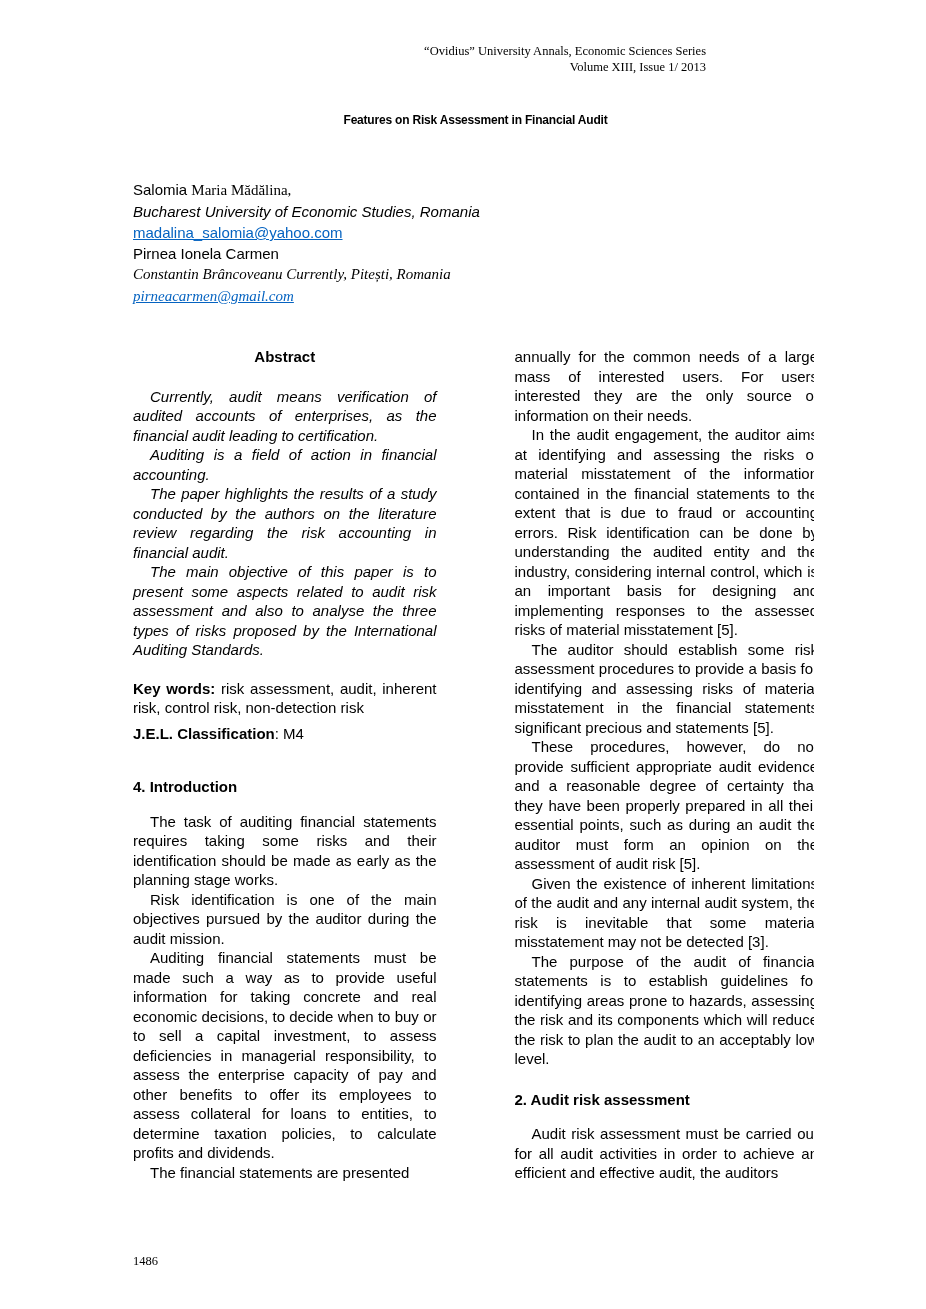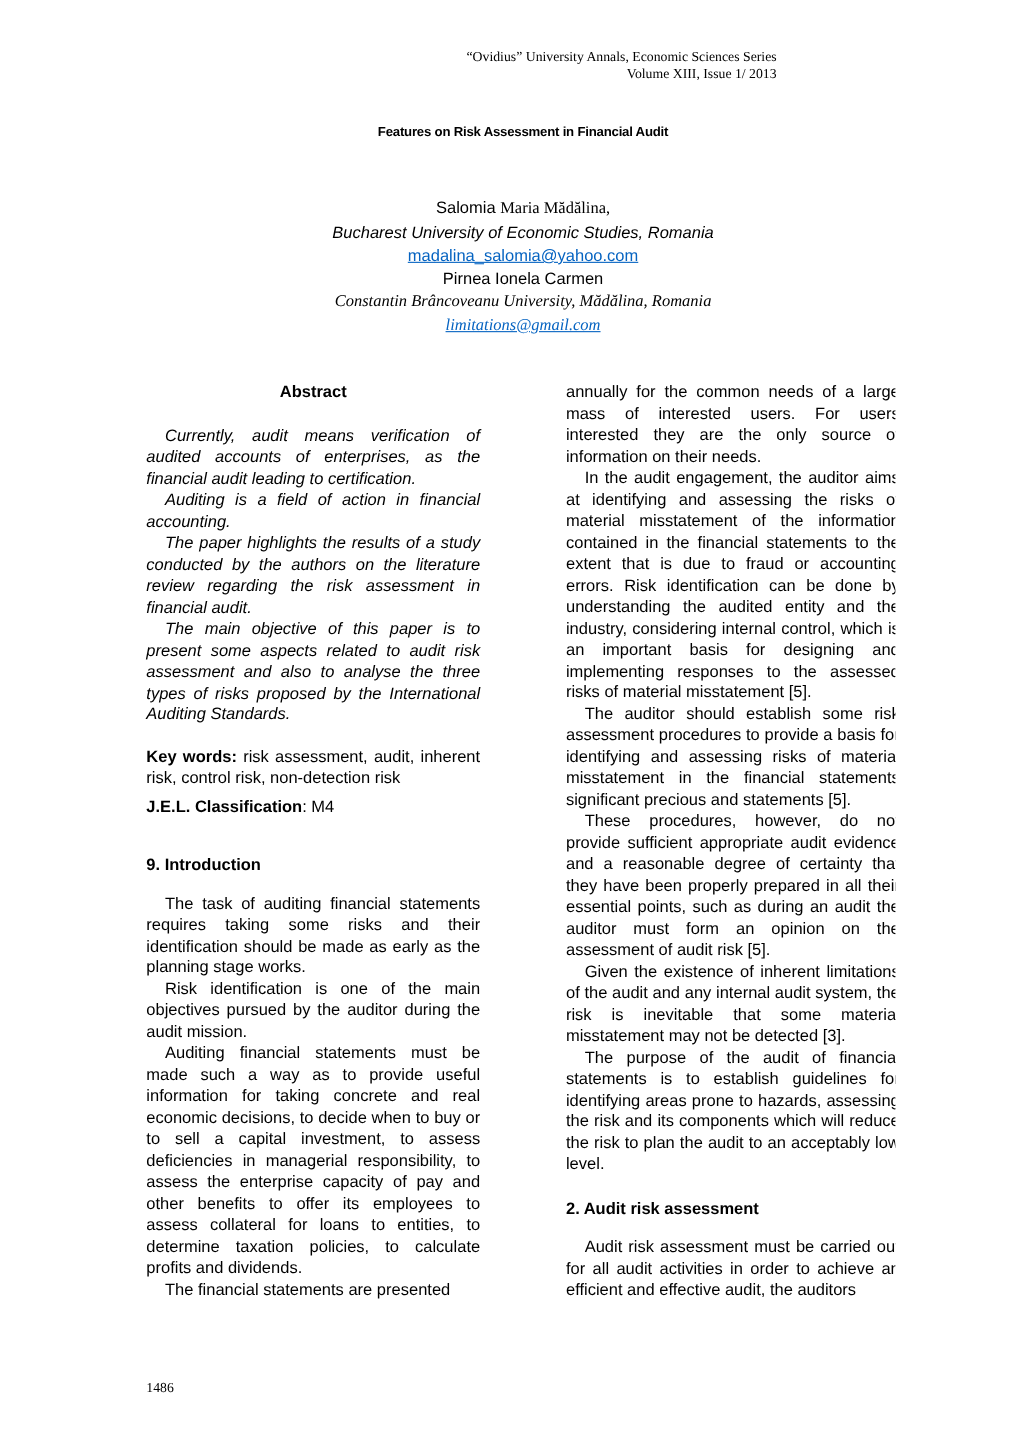--- a/index.html
+++ b/index.html
@@ -25,21 +25,20 @@
   }
   .paper-title {
     margin: 0;
     font-size: 12px; font-weight: bold;
     letter-spacing: -0.2px;
     font-family: "Liberation Sans", sans-serif;
   }
 
   .authors-block {
     position: absolute; top: 179px; left: 133px; width: 685px;
-    text-align: center;
     font-size: 15px; line-height: 21px;
   }
   .serif { font-family: "Liberation Serif", serif; }
   .affil-sans { font-style: italic; font-family: "Liberation Sans", sans-serif; }
   .affil-serif { font-style: italic; font-family: "Liberation Serif", serif; }
   a.email-link { color: var(--link-color); text-decoration: underline; cursor: pointer; }
   .email-serif { font-family: "Liberation Serif", serif; font-style: italic; }
 
   .content {
     position: absolute; top: 347px; left: 133px; width: 685px;
@@ -86,37 +85,37 @@
 
   <div class="title-block">
     <h1 class="paper-title">Features on Risk Assessment in Financial Audit</h1>
   </div>
 
   <div class="authors-block">
     <div><span>Salomia </span><span class="serif">Maria Mădălina,</span></div>
     <div class="affil-sans">Bucharest University of Economic Studies, Romania</div>
     <div><a class="email-link" href="#">madalina_salomia@yahoo.com</a></div>
     <div>Pirnea Ionela Carmen</div>
-    <div class="affil-serif">Constantin Brâncoveanu University, Mădălina, Romania</div>
-    <div><a class="email-link email-serif" href="#">limitations@gmail.com</a></div>
+    <div class="affil-serif">Constantin Brâncoveanu Currently, Pitești, Romania</div>
+    <div><a class="email-link email-serif" href="#">pirneacarmen@gmail.com</a></div>
   </div>
 
   <div class="content">
 
     <div class="col">
       <div class="abstract-heading">Abstract</div>
       <p class="italic">Currently, audit means verification of audited accounts of enterprises, as the financial audit leading to certification.</p>
       <p class="italic">Auditing is a field of action in financial accounting.</p>
-      <p class="italic">The paper highlights the results of a study conducted by the authors on the literature review regarding the risk assessment in financial audit.</p>
+      <p class="italic">The paper highlights the results of a study conducted by the authors on the literature review regarding the risk accounting in financial audit.</p>
       <p class="italic">The main objective of this paper is to present some aspects related to audit risk assessment and also to analyse the three types of risks proposed by the International Auditing Standards.</p>
 
       <div class="kw-block"><span class="bold">Key words:</span><span> risk assessment, audit, inherent risk, control risk, non-detection risk</span></div>
       <div class="jel-line"><span class="bold">J.E.L. Classification</span><span>: M4</span></div>
 
-      <h2 class="section-heading intro">9. Introduction</h2>
+      <h2 class="section-heading intro">4. Introduction</h2>
       <p>The task of auditing financial statements requires taking some risks and their identification should be made as early as the planning stage works.</p>
       <p>Risk identification is one of the main objectives pursued by the auditor during the audit mission.</p>
       <p>Auditing financial statements must be made such a way as to provide useful information for taking concrete and real economic decisions, to decide when to buy or to sell a capital investment, to assess deficiencies in managerial responsibility, to assess the enterprise capacity of pay and other benefits to offer its employees to assess collateral for loans to entities, to determine taxation policies, to calculate profits and dividends.</p>
       <p>The financial statements are presented</p>
     </div>
 
     <div class="col">
       <p class="noindent">annually for the common needs of a large mass of interested users. For users interested they are the only source of information on their needs.</p>
       <p>In the audit engagement, the auditor aims at identifying and assessing the risks of material misstatement of the information contained in the financial statements to the extent that is due to fraud or accounting errors. Risk identification can be done by understanding the audited entity and the industry, considering internal control, which is an important basis for designing and implementing responses to the assessed risks of material misstatement [5].</p>
       <p>The auditor should establish some risk assessment procedures to provide a basis for identifying and assessing risks of material misstatement in the financial statements significant precious and statements [5].</p>

